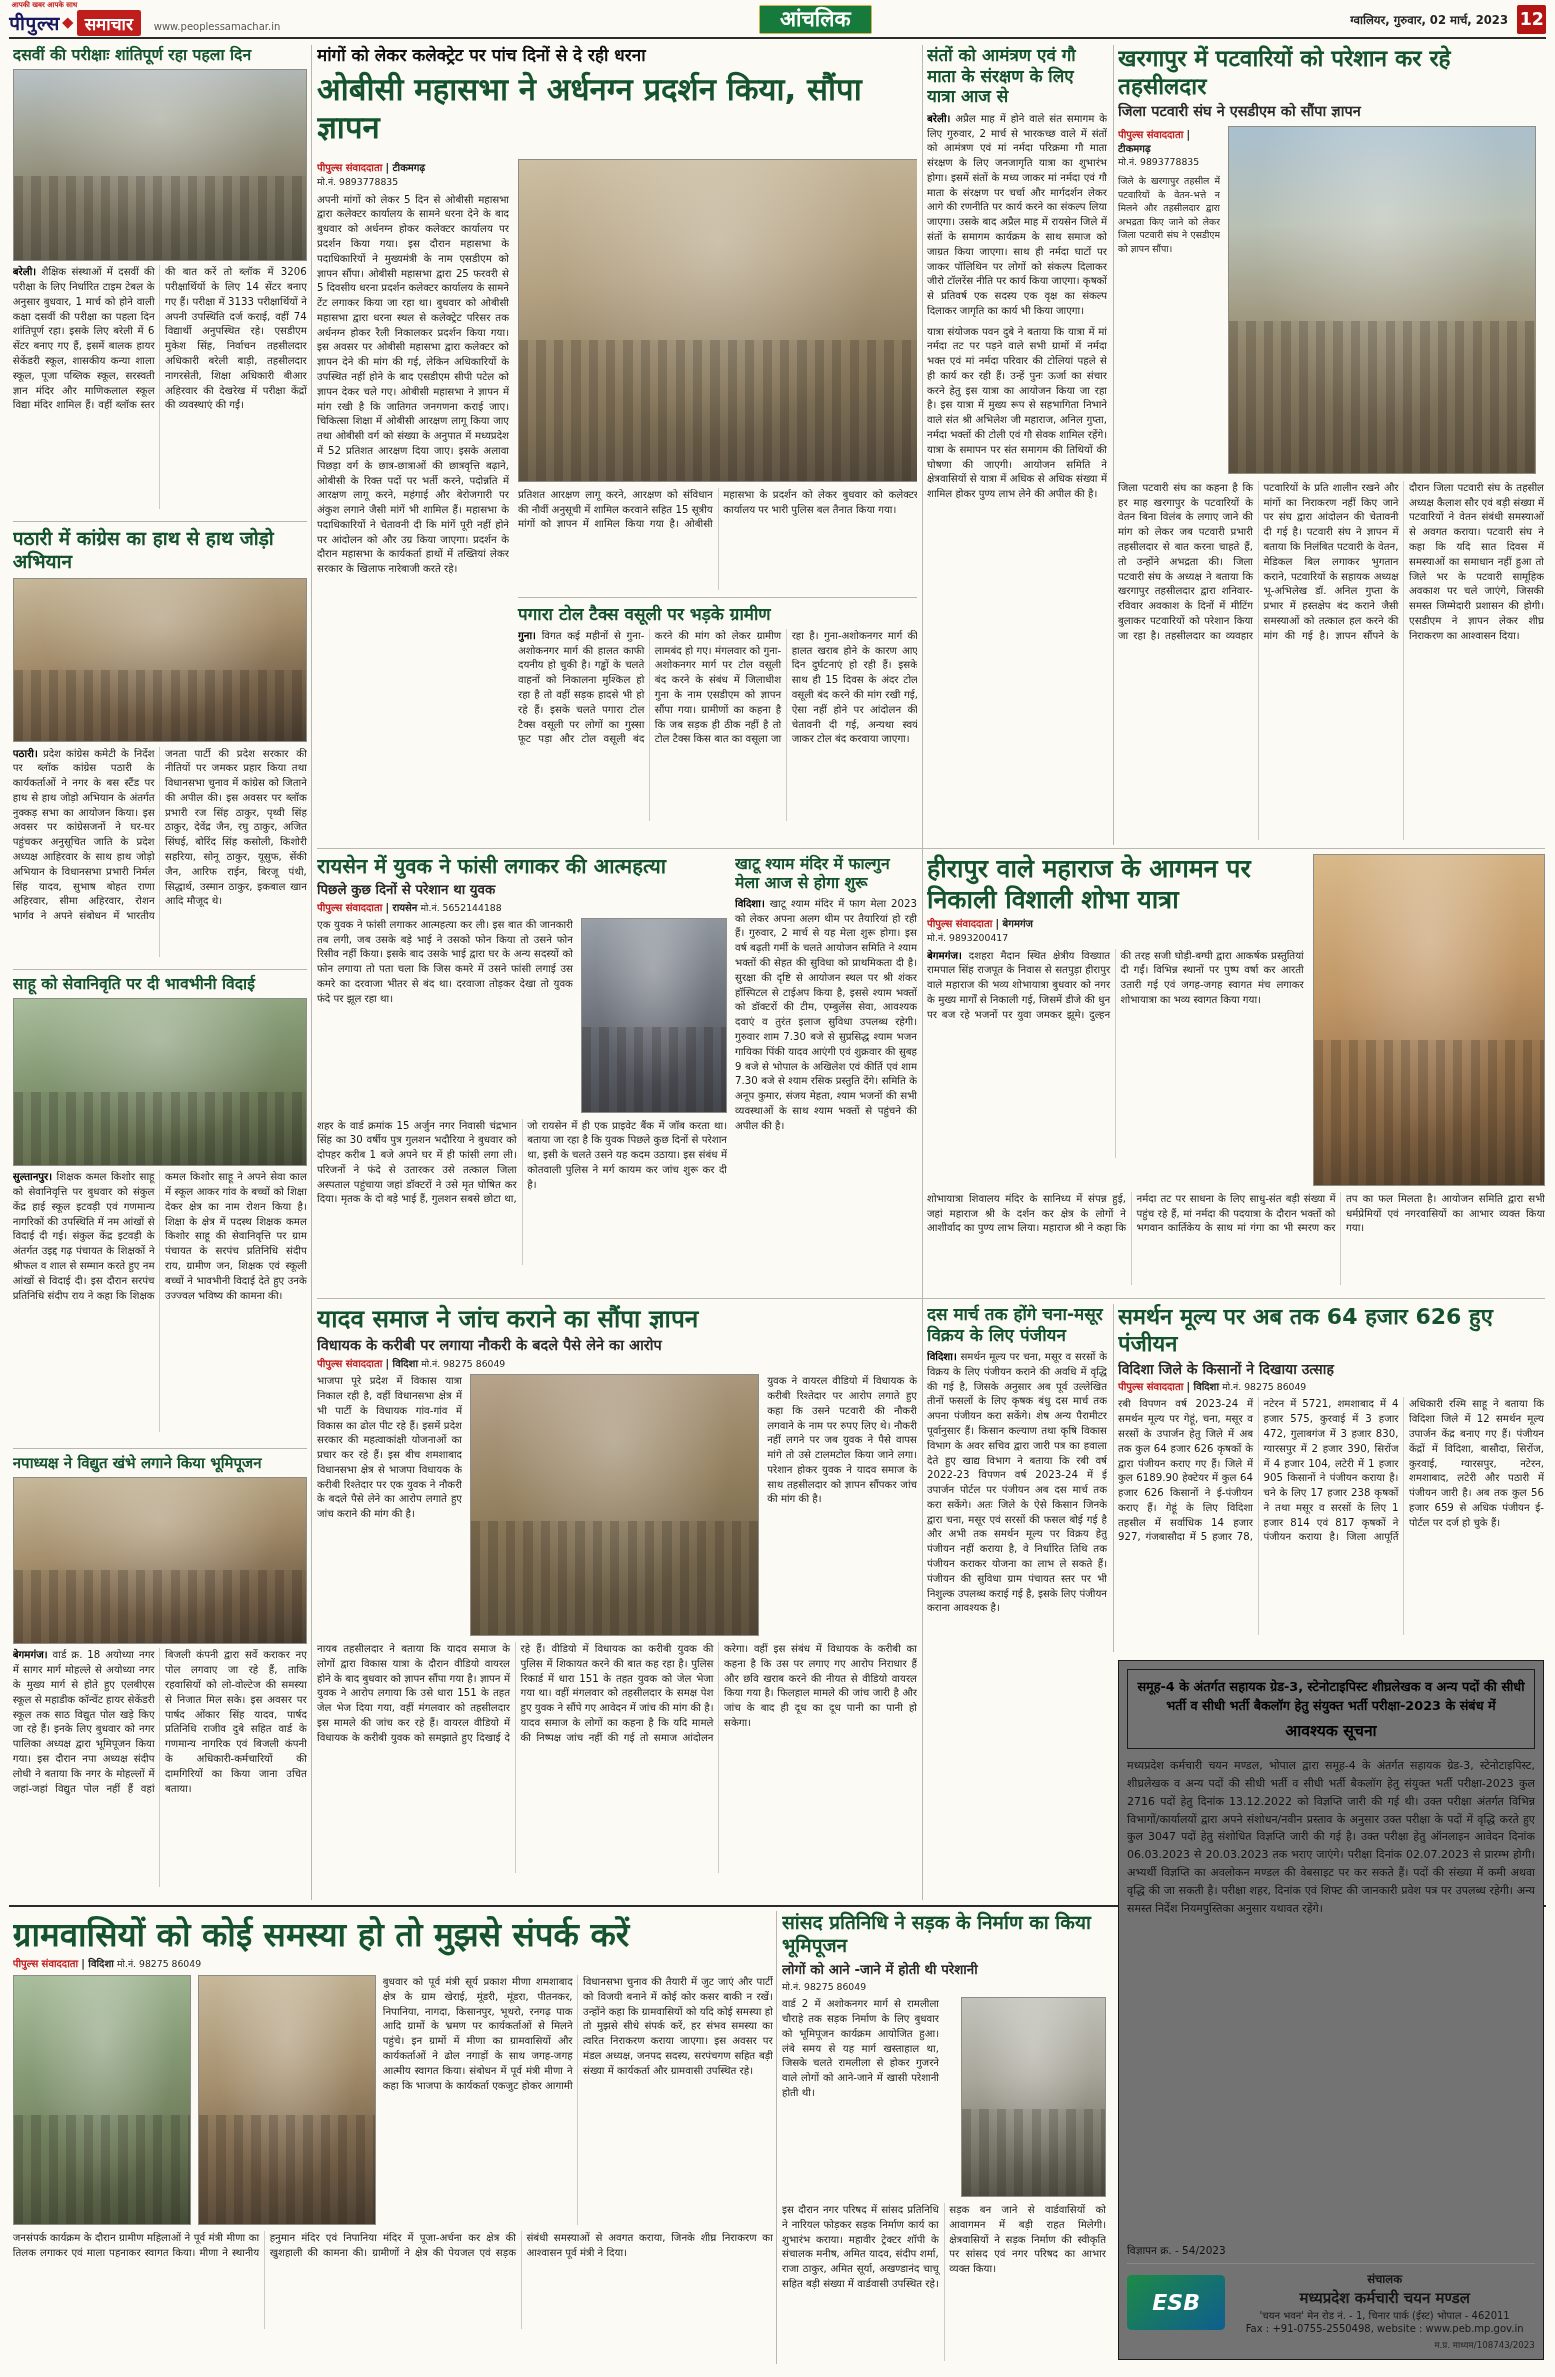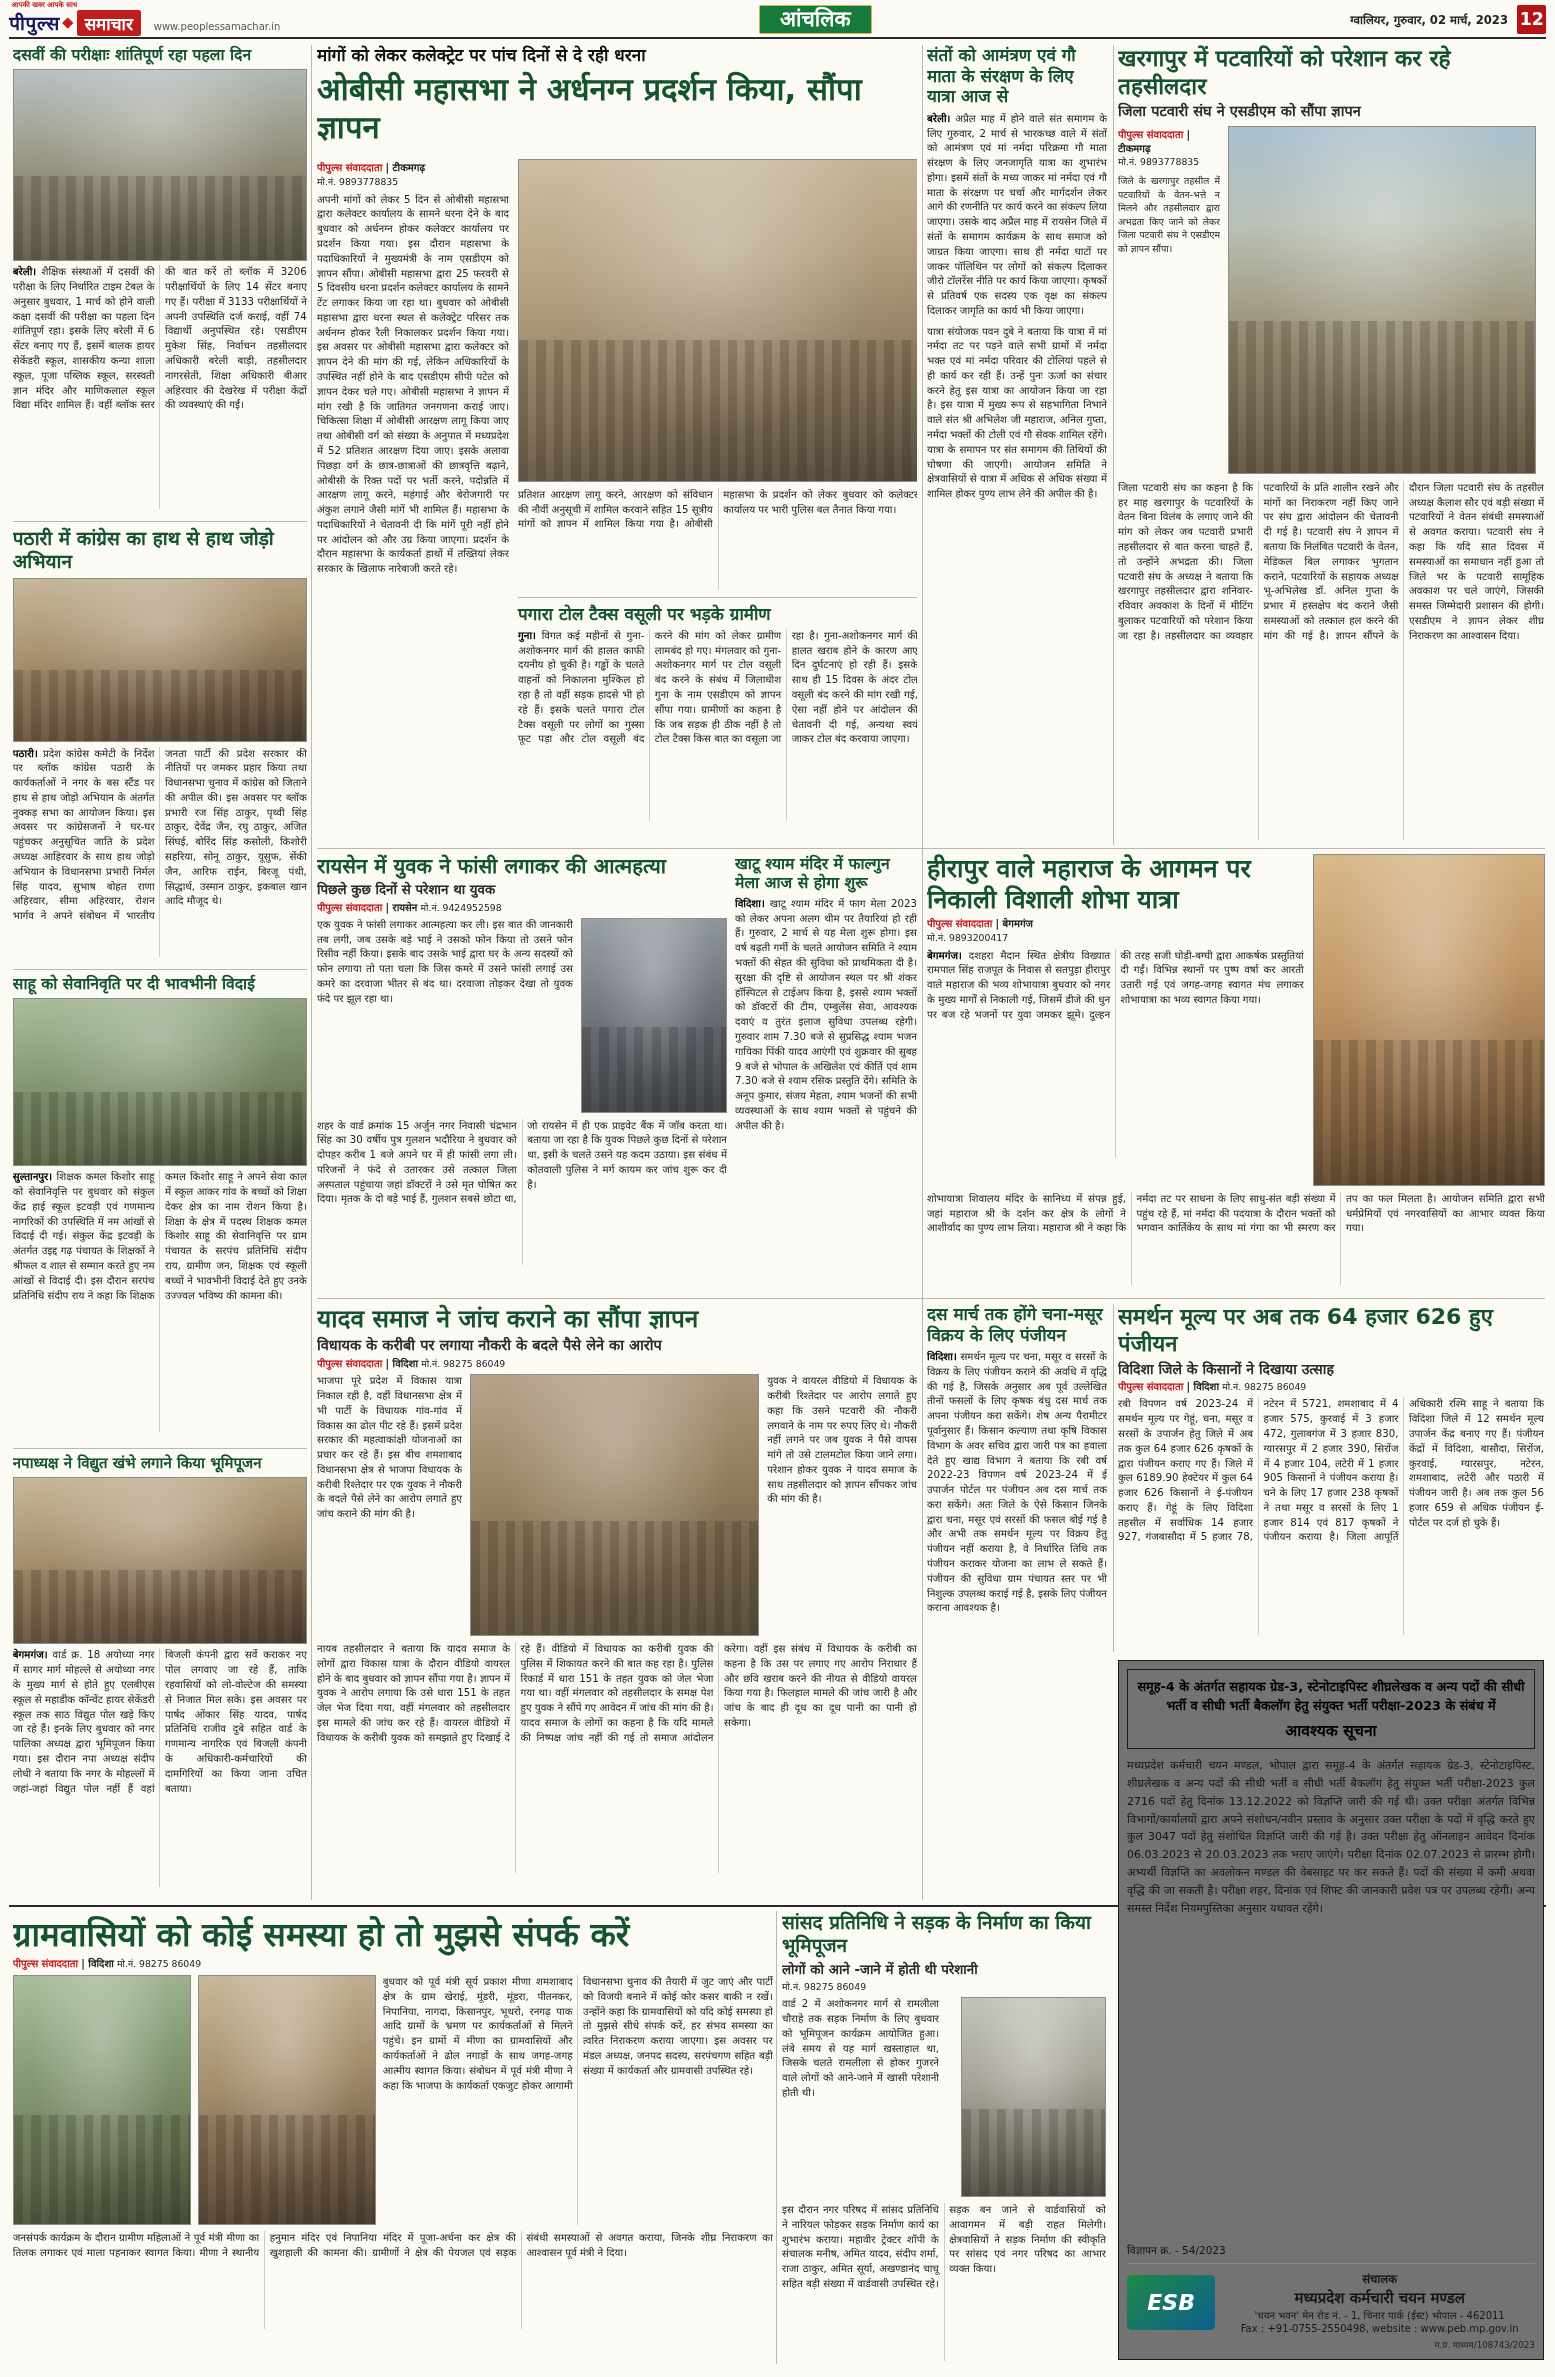--- a/index.html
+++ b/index.html
@@ -55,21 +55,21 @@
   .pageno{width:29px;height:29px;background:#b51414;color:#fff;font-size:17.4px;font-weight:800;
           display:flex;align-items:center;justify-content:center;border-radius:1.7px}
   
   .adbox{border:1.7px solid #1a1a1a;padding:8.1px;display:flex;flex-direction:column;background:#737373}
   .ad-title-box{border:1.2px solid #1a1a1a;padding:7px 5.8px;text-align:center}
   .ad-title{font-size:12.8px;font-weight:700;line-height:1.5;color:#000}
   .ad-subtitle{font-size:15.7px;font-weight:800;margin-top:3.5px;color:#000}
   .ad-body{font-size:11px;line-height:1.62;text-align:justify;margin-top:8.1px;flex:1;overflow:hidden;color:#111}
   .ad-ref{font-size:10.5px;margin:4.6px 0 5.8px;color:#111}
   .ad-footer{display:flex;gap:9.3px;align-items:center;border-top:0.6px solid #888;padding-top:7px}
-  .esb-logo{width:88px;height:55px;border-radius:4.6px;display:flex;align-items:center;justify-content:center;
+  .esb-logo{width:98px;height:55px;border-radius:4.6px;display:flex;align-items:center;justify-content:center;
             background:linear-gradient(140deg,#1d8a46,#0f5e8f);color:#fff;font-size:22px;font-weight:800;font-style:italic}
   .ad-org{flex:1;text-align:center}
   .ad-sign{font-size:11.6px;font-weight:700}
   .ad-org-name{font-size:15px;font-weight:800;margin:1.2px 0}
   .ad-org-addr{font-size:10px;margin-top:1.2px}
   .ad-org-contact{font-size:10px;margin-top:1.2px}
   .ad-reg{text-align:right;font-size:8.7px;margin-top:4.6px;color:#222}
 </style>
 </head>
 <body>
@@ -169,21 +169,21 @@
       </div>
     </div>
   </section>
 
   <section class="blk" style="left:317px;top:854px;width:410px;height:443px">
     <h2 class="hl" style="font-size:20.3px">रायसेन में युवक ने फांसी लगाकर की आत्महत्या</h2>
     <div class="sub" style="font-size:13.4px;margin-top:2.3px">पिछले कुछ दिनों से परेशान था युवक</div>
     <div class="byl">
       <span class="agency">पीपुल्स संवाददाता</span>
       <span class="city">| रायसेन</span>
-      <span class="phone">मो.नं. 9424952598</span>
+      <span class="phone">मो.नं. 5652144188</span>
     </div>
     <div style="display:flex;gap:8.1px;margin-top:3.5px">
       <p class="bodytxt" style="flex:1;height:195px;overflow:hidden">एक युवक ने फांसी लगाकर आत्महत्या कर ली। इस बात की जानकारी तब लगी, जब उसके बड़े भाई ने उसको फोन किया तो उसने फोन रिसीव नहीं किया। इसके बाद उसके भाई द्वारा घर के अन्य सदस्यों को फोन लगाया तो पता चला कि जिस कमरे में उसने फांसी लगाई उस कमरे का दरवाजा भीतर से बंद था। दरवाजा तोड़कर देखा तो युवक फंदे पर झूल रहा था।</p>
       <div class="photo ph-portrait" style="width:146px;height:195px;flex:none"></div>
     </div>
     <div class="bodytxt c2" style="height:146px;margin-top:5.8px">
       <span>शहर के वार्ड क्रमांक 15 अर्जुन नगर निवासी चंद्रभान सिंह का 30 वर्षीय पुत्र गुलशन भदौरिया ने बुधवार को दोपहर करीब 1 बजे अपने घर में ही फांसी लगा ली। परिजनों ने फंदे से उतारकर उसे तत्काल जिला अस्पताल पहुंचाया जहां डॉक्टरों ने उसे मृत घोषित कर दिया। मृतक के दो बड़े भाई हैं, गुलशन सबसे छोटा था, जो रायसेन में ही एक प्राइवेट बैंक में जॉब करता था। बताया जा रहा है कि युवक पिछले कुछ दिनों से परेशान था, इसी के चलते उसने यह कदम उठाया। इस संबंध में कोतवाली पुलिस ने मर्ग कायम कर जांच शुरू कर दी है।</span>
     </div>
   </section>
 

